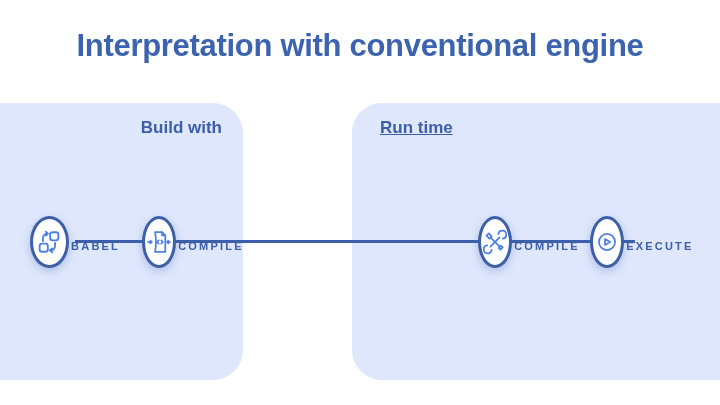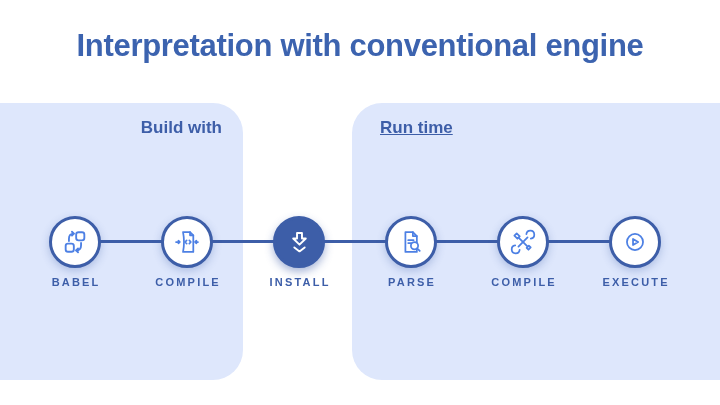--- a/index.html
+++ b/index.html
@@ -64,21 +64,21 @@
     left: 75px;
     width: 560px;
     height: 3px;
     background: var(--accent-dark);
   }
   .node {
     position: absolute;
     top: 216px;
     width: 90px;
     display: flex;
-    flex-direction: column;
+    flex-direction: row;
     align-items: center;
   }
   .node-babel   { left:  30px; }
   .node-minify  { left: 142px; }
   .node-install { left: 254px; }
   .node-parse   { left: 366px; }
   .node-compile { left: 478px; }
   .node-execute { left: 590px; }
   .circle {
     width: 52px;
@@ -146,43 +146,21 @@
         <path d="M14.6 3.5 V6.3 H17.4"></path>
         <path d="M11.7 10.7 L10.4 12 L11.7 13.3"></path>
         <path d="M14 10.7 L15.3 12 L14 13.3"></path>
         <path d="M2.6 12 H5.8 M4.6 10.9 L5.8 12 L4.6 13.1"></path>
         <path d="M21.4 12 H18.9 M20.1 10.9 L18.9 12 L20.1 13.1"></path>
       </svg>
     </div>
     <div class="node-label">COMPILE</div>
   </div>
 
-  <div class="node node-install">
-    <div class="circle">
-      <svg class="icon" viewBox="0 0 24 24" width="27" height="27" fill="none" stroke="currentColor" stroke-width="1.7" stroke-linecap="round" stroke-linejoin="round">
-        <path d="M9.8 3.6 H14.2 V8.4 H17.6 L12 13.9 L6.4 8.4 H9.8 Z"></path>
-        <path d="M7.4 16.4 L12 19.9 L16.6 16.4"></path>
-      </svg>
-    </div>
-    <div class="node-label">INSTALL</div>
-  </div>
 
-  <div class="node node-parse">
-    <div class="circle">
-      <svg class="icon" viewBox="0 0 24 24" width="28" height="28" fill="none" stroke="currentColor" stroke-width="1.5" stroke-linecap="round" stroke-linejoin="round">
-        <path d="M7.2 3.5 H13.6 L17 6.9 V20.5 H7.2 Z"></path>
-        <path d="M13.6 3.5 V6.9 H17"></path>
-        <path d="M9.6 10.4 H14.2"></path>
-        <path d="M9.6 12.9 H12.4"></path>
-        <circle cx="15" cy="15.2" r="3.1" fill="#FFFFFF"></circle>
-        <path d="M17.2 17.4 L19.5 19.7"></path>
-      </svg>
-    </div>
-    <div class="node-label">PARSE</div>
-  </div>
 
   <div class="node node-compile">
     <div class="circle">
       <svg class="icon" viewBox="0 0 24 24" width="28" height="28" fill="none" stroke="currentColor" stroke-width="1.5" stroke-linecap="round" stroke-linejoin="round">
         <path d="M4.6 6.6 L6.6 4.6 L9.2 7.2 L7.2 9.2 Z"></path>
         <path d="M8.2 8.2 L16 16"></path>
         <path d="M15.1 17 L17 15.1 L18.6 16.7 L16.7 18.6 Z"></path>
         <path d="M15.9 8.1 L8.1 15.9"></path>
         <path d="M14.9 5.3 A3.4 3.4 0 1 1 18.7 9.1"></path>
         <path d="M9.1 18.7 A3.4 3.4 0 1 1 5.3 14.9"></path>

